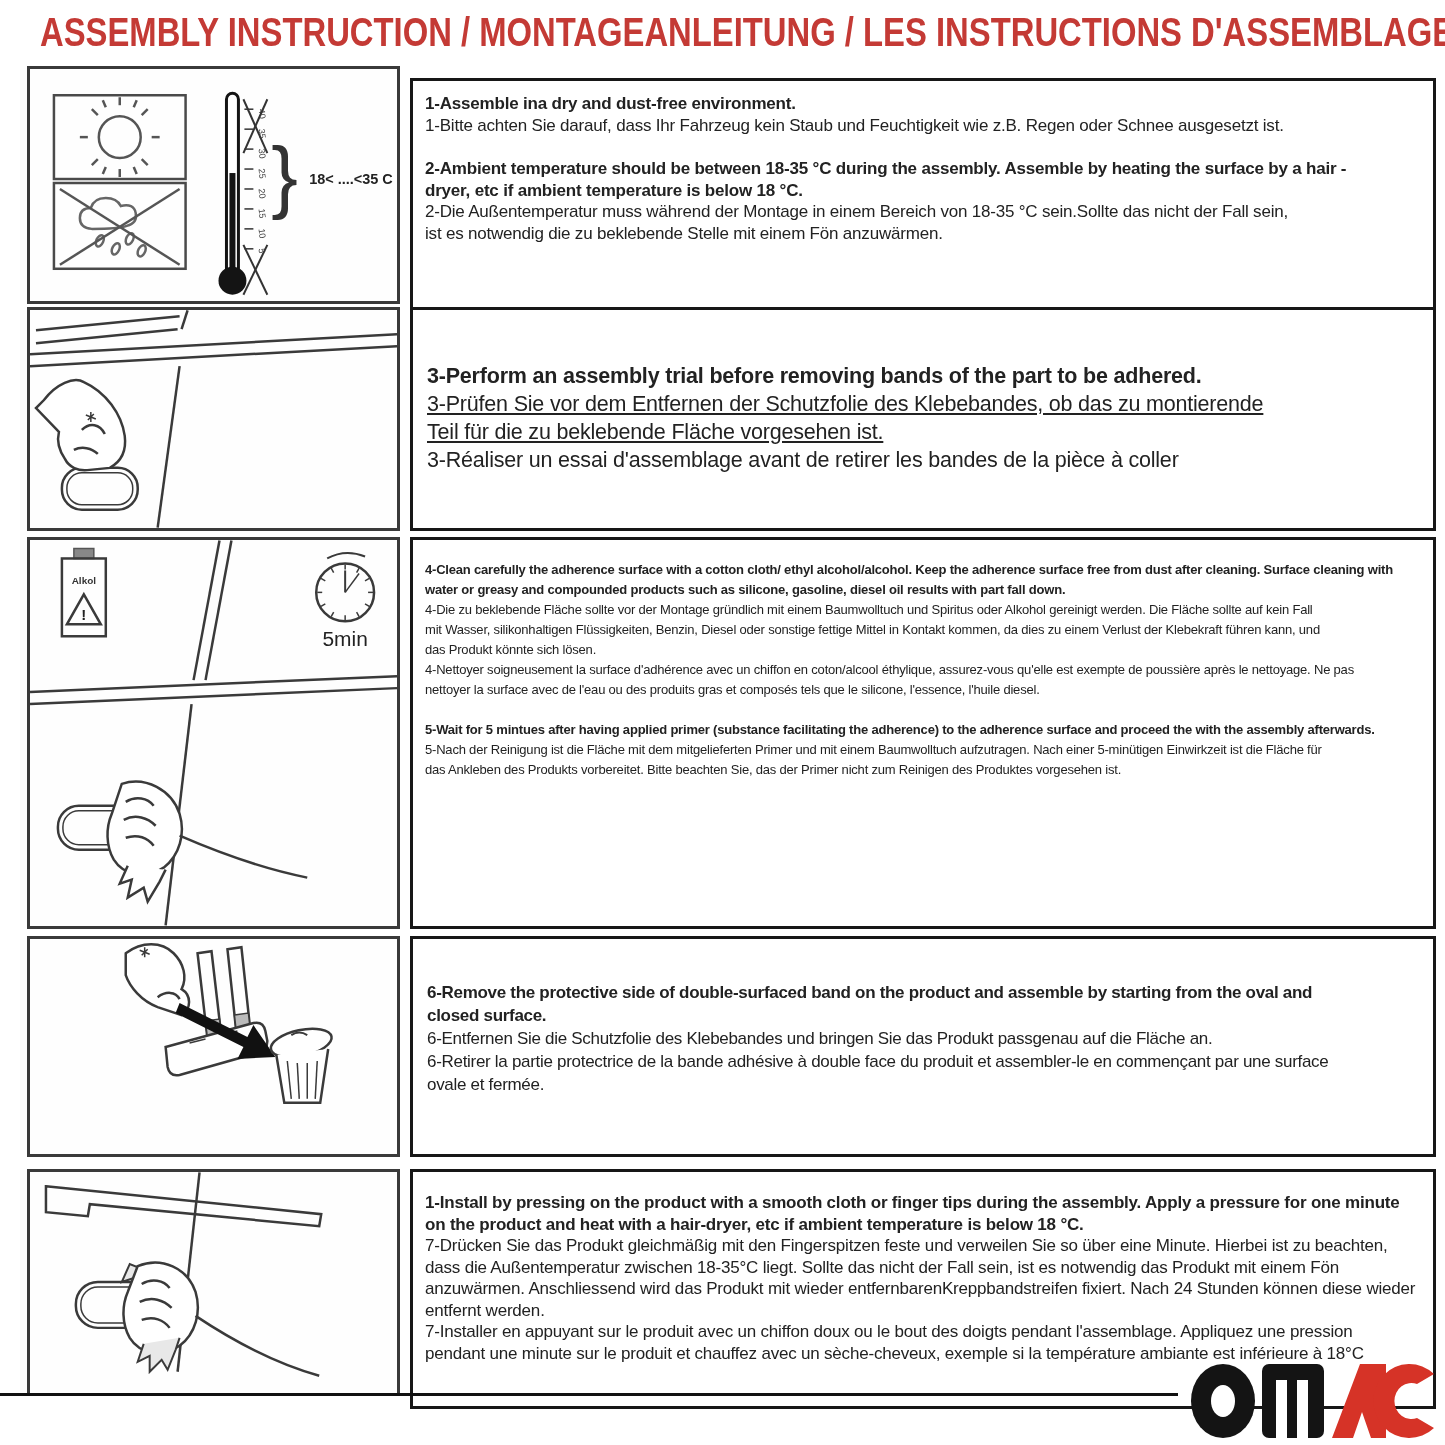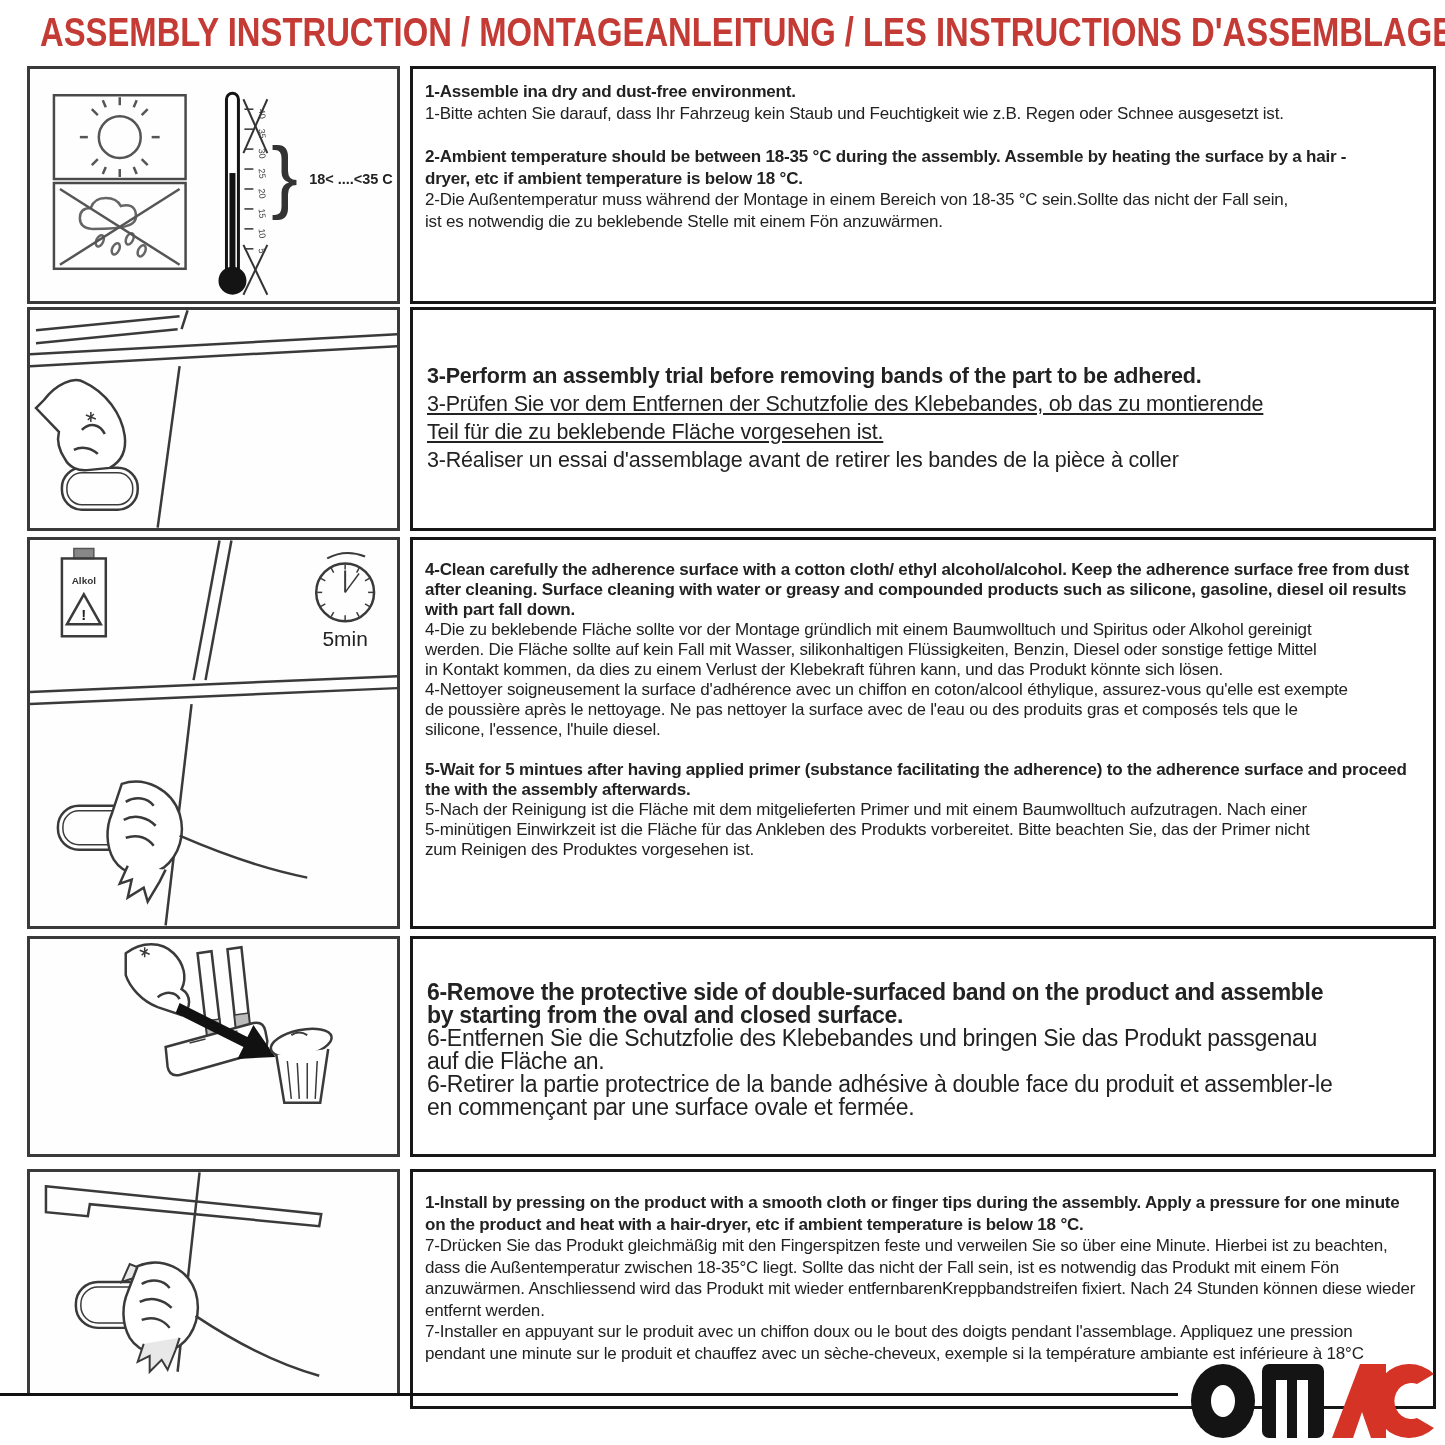--- a/index.html
+++ b/index.html
@@ -20,22 +20,22 @@
   .textbox{
     position:absolute;left:410px;width:1026px;box-sizing:border-box;
     border:3px solid #171717;background:#fff;
   }
   .figbox svg{display:block;width:100%;height:100%;}
   p{margin:0;}
   .b{font-weight:700;}
   
   .t1{padding:12px 10px 0 12px;font-size:17px;line-height:21.5px;letter-spacing:-0.2px;}
   .t2{padding:52px 10px 0 14px;font-size:21.5px;line-height:28px;letter-spacing:-0.2px;}
-  .t3{padding:20px 6px 0 12px;font-size:17px;line-height:20px;letter-spacing:-0.2px;}
-  .t4{padding:42px 10px 0 14px;font-size:23px;line-height:23px;letter-spacing:-0.3px;}
+  .t3{padding:20px 6px 0 12px;font-size:13px;line-height:20px;letter-spacing:-0.2px;}
+  .t4{padding:42px 10px 0 14px;font-size:17px;line-height:23px;letter-spacing:-0.3px;}
   .t5{padding:20px 10px 0 12px;font-size:17px;line-height:21.5px;letter-spacing:-0.2px;}
   .gap22{margin-top:22px;}
   .gap20{margin-top:20px;}
   .mw860{max-width:860px;text-decoration:underline;} .mw870{max-width:870px;} .mw900{max-width:900px;}
   .mw930{max-width:930px;} .mw960{max-width:960px;}
   .footer-rule{position:absolute;left:0;top:1393px;width:1178px;height:3px;background:#111;}
   .logo{position:absolute;left:1190px;top:1362px;width:252px;height:78px;}
   text{font-family:"Liberation Sans", sans-serif;}
 </style>
 </head>
@@ -108,21 +108,21 @@
         <line x1="214" y1="176" x2="238" y2="226"></line>
           <line x1="238" y1="176" x2="214" y2="226"></line>
       </g>
 
       <text x="242" y="134" font-size="80" font-weight="300" fill="#333" stroke="none">}</text>
       <text x="280" y="115" font-size="14.5" font-weight="700" fill="#222" stroke="none">18&lt; ....&lt;35 C</text>
     </g>
   </svg>
 </div>
 
-<div class="textbox t1" style="top:66px;height:238px;">
+<div class="textbox t1" style="top:78px;height:238px;">
   <p class="b">1-Assemble ina dry and dust-free environment.</p>
   <p>1-Bitte achten Sie darauf, dass Ihr Fahrzeug kein Staub und Feuchtigkeit wie z.B. Regen oder Schnee ausgesetzt ist.</p>
   <p class="b gap22 mw960">2-Ambient temperature should be between 18-35 °C  during the assembly. Assemble by heating the surface by a hair -dryer, etc if ambient temperature is below 18 °C.</p>
   <p class="mw870">2-Die Außentemperatur muss während der Montage in einem Bereich von 18-35 °C  sein.Sollte das nicht der Fall sein, ist es notwendig die zu beklebende Stelle mit einem Fön anzuwärmen.</p>
 </div>
 
 <div class="figbox" style="top:307px;height:224px;">
   <svg viewBox="0 0 368 218">
     <g fill="none" stroke="#3a3a3a" stroke-width="2.5">
       <g>

